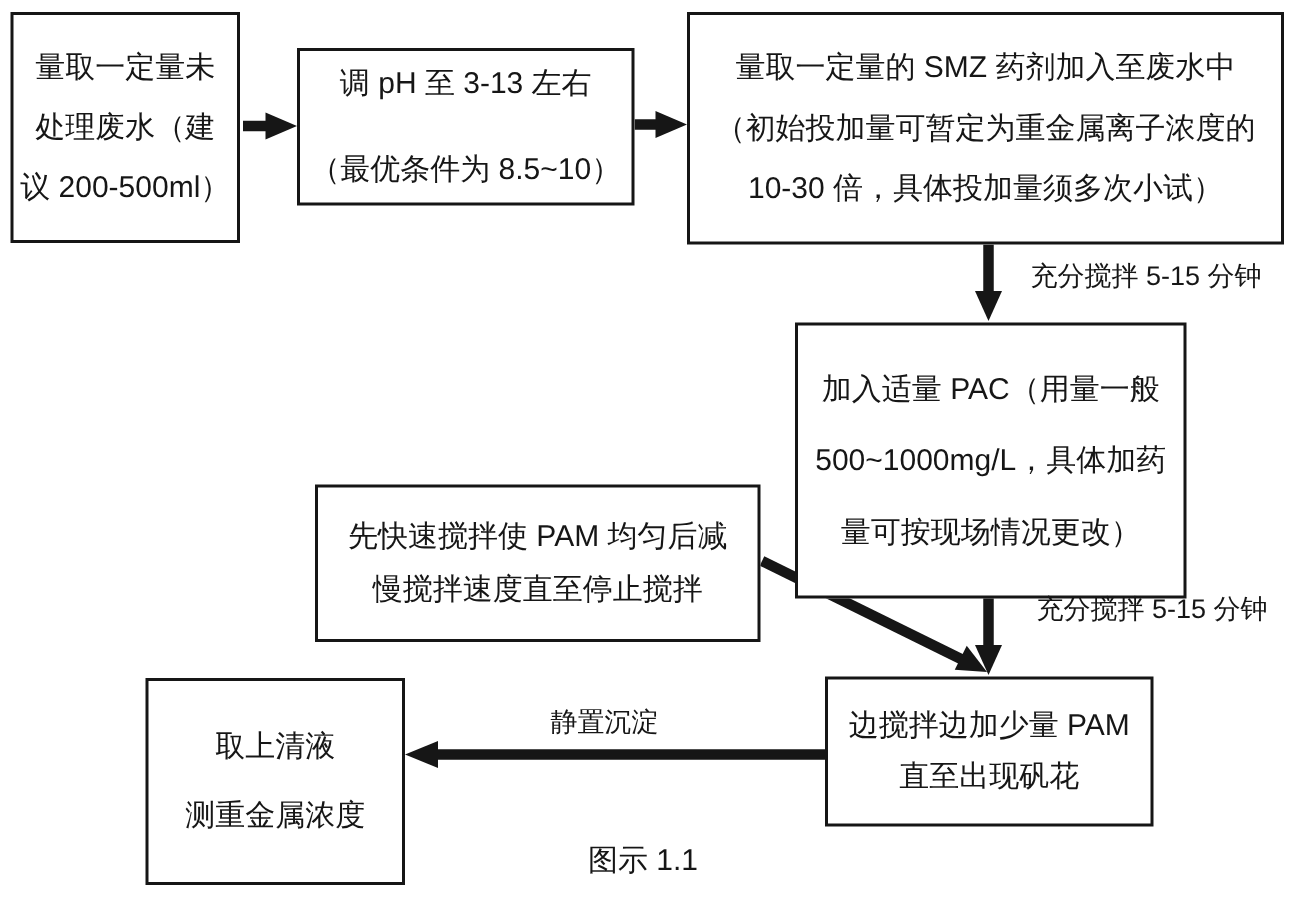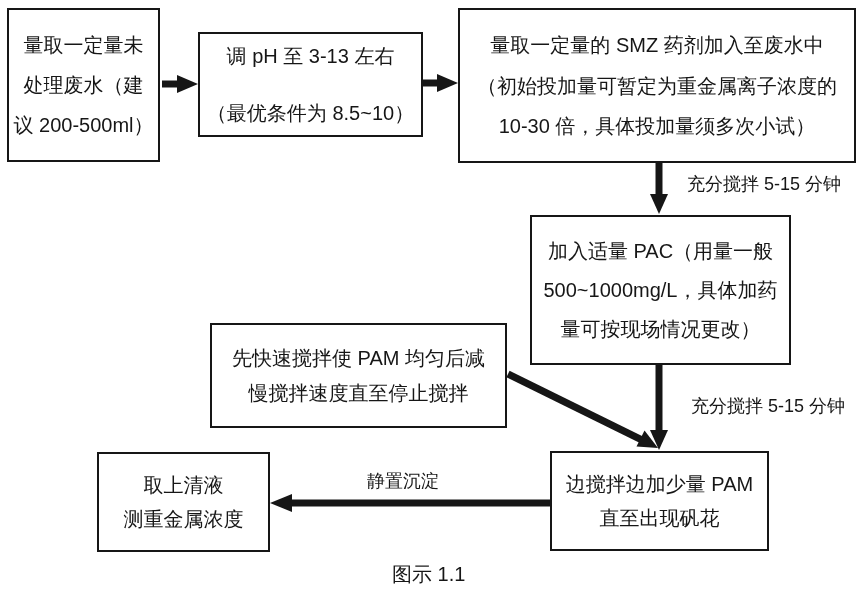--- a/index.html
+++ b/index.html
@@ -102,37 +102,37 @@
     <div class="line">调 pH 至 3-13 左右</div>
     <div class="line">（最优条件为 8.5~10）</div>
   </div>
 
   <div class="node" style="left:458px; top:8px; width:398px; height:155px; padding:6px 2px;">
     <div class="line">量取一定量的 SMZ 药剂加入至废水中</div>
     <div class="line">（初始投加量可暂定为重金属离子浓度的</div>
     <div class="line">10-30 倍，具体投加量须多次小试）</div>
   </div>
 
-  <div class="node" style="left:530px; top:215px; width:261px; height:150px; padding:6px 2px;">
+  <div class="node" style="left:530px; top:215px; width:261px; height:184px; padding:6px 2px;">
     <div class="line">加入适量 PAC（用量一般</div>
     <div class="line">500~1000mg/L，具体加药</div>
     <div class="line">量可按现场情况更改）</div>
   </div>
 
   <div class="node" style="left:210px; top:323px; width:297px; height:105px; padding:8px 2px;">
     <div class="line">先快速搅拌使 PAM 均匀后减</div>
     <div class="line">慢搅拌速度直至停止搅拌</div>
   </div>
 
   <div class="node" style="left:550px; top:451px; width:219px; height:100px; padding:8px 2px;">
     <div class="line">边搅拌边加少量 PAM</div>
     <div class="line">直至出现矾花</div>
   </div>
 
-  <div class="node" style="left:97px; top:452px; width:173px; height:100px; padding:8px 2px;">
+  <div class="node" style="left:97px; top:452px; width:173px; height:138px; padding:8px 2px;">
     <div class="line">取上清液</div>
     <div class="line">测重金属浓度</div>
   </div>
 
   <div class="edge-label" style="left:687px; top:175px;">充分搅拌 5-15 分钟</div>
 
   <div class="edge-label" style="left:691px; top:397px;">充分搅拌 5-15 分钟</div>
 
   <div class="edge-label" style="left:367px; top:472px;">静置沉淀</div>
 

